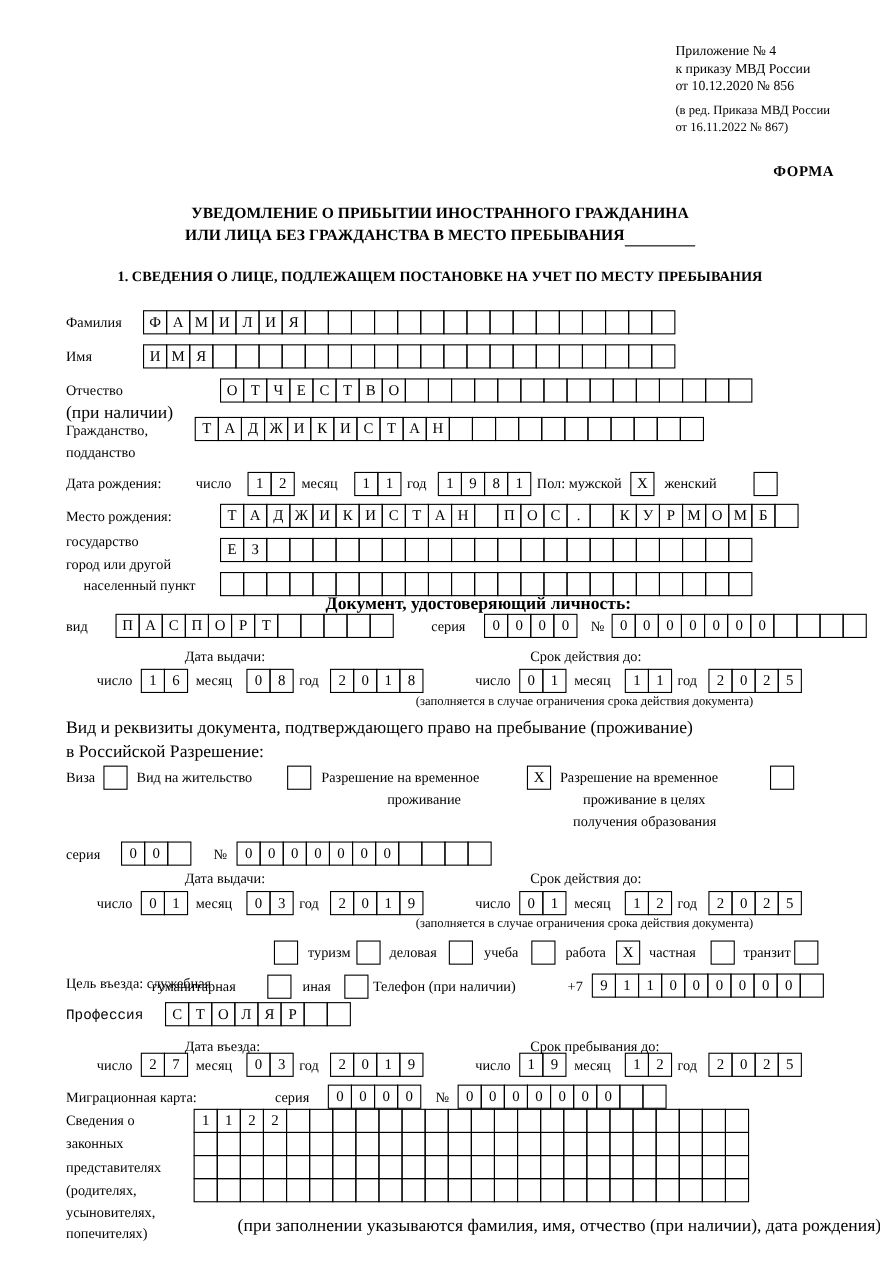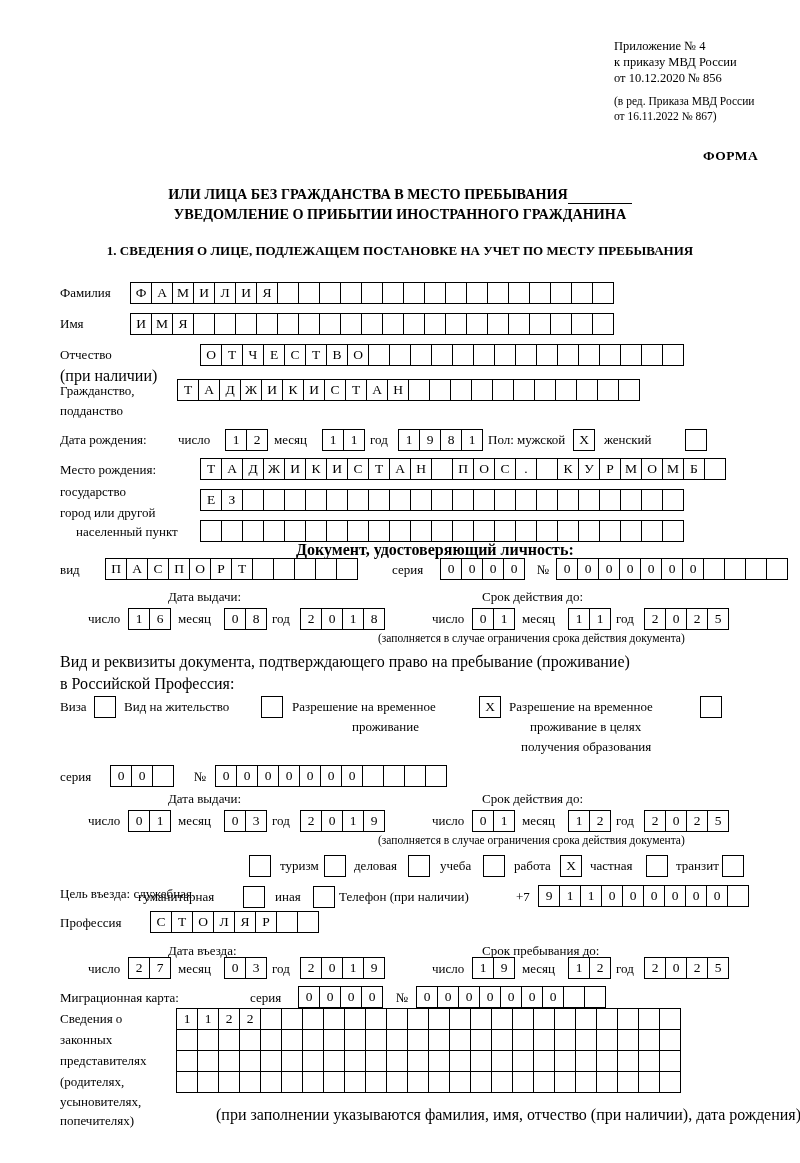--- a/index.html
+++ b/index.html
@@ -91,22 +91,22 @@
     <div>к приказу МВД России</div>
     <div>от 10.12.2020 № 856</div>
     <div class="gap"></div>
     <div class="small">(в ред. Приказа МВД России</div>
     <div class="small">от 16.11.2022 № 867)</div>
   </div>
 
   <div class="forma">ФОРМА</div>
 
   <div class="title">
+    <div>УВЕДОМЛЕНИЕ О ПРИБЫТИИ ИНОСТРАННОГО ГРАЖДАНИНА</div>
     <div><span>ИЛИ ЛИЦА БЕЗ ГРАЖДАНСТВА В МЕСТО ПРЕБЫВАНИЯ</span><span class="u"></span></div>
-    <div>УВЕДОМЛЕНИЕ О ПРИБЫТИИ ИНОСТРАННОГО ГРАЖДАНИНА</div>
   </div>
 
   <div class="sect1">1. СВЕДЕНИЯ О ЛИЦЕ, ПОДЛЕЖАЩЕМ ПОСТАНОВКЕ НА УЧЕТ ПО МЕСТУ ПРЕБЫВАНИЯ</div>
 
   <div id="rows">
       <div class="lbl " style="left: 60px; top: 285px;">Фамилия</div>
       <div class="cells" style="left: 130px; top: 282px;">
         <div class="cell">Ф</div>
         <div class="cell">А</div>
         <div class="cell">М</div>
@@ -381,21 +381,21 @@
       </div>
       <div class="lbl " style="left: 616px; top: 611px;">год</div>
       <div class="cells" style="left: 644px; top: 608px;">
         <div class="cell">2</div>
         <div class="cell">0</div>
         <div class="cell">2</div>
         <div class="cell">5</div>
       </div>
       <div class="lbl c" style="left: 378px; top: 632px;">(заполняется в случае ограничения срока действия документа)</div>
       <div class="lbl sm" style="left: 60px; top: 653px;">Вид и реквизиты документа, подтверждающего право на пребывание (проживание)</div>
-      <div class="lbl sm" style="left: 60px; top: 675px;">в Российской Профессия:</div>
+      <div class="lbl sm" style="left: 60px; top: 675px;">в Российской Разрешение:</div>
       <div class="lbl " style="left: 60px; top: 699px;">Виза</div>
       <div class="box" style="left: 94px; top: 696px;"></div>
       <div class="lbl " style="left: 124px; top: 699px;">Вид на жительство</div>
       <div class="box" style="left: 261px; top: 696px;"></div>
       <div class="lbl " style="left: 292px; top: 699px;">Разрешение на временное</div>
       <div class="lbl " style="left: 352px; top: 719px;">проживание</div>
       <div class="box" style="left: 479px; top: 696px;">X</div>
       <div class="lbl " style="left: 509px; top: 699px;">Разрешение на временное</div>
       <div class="box" style="left: 700px; top: 696px;"></div>
       <div class="lbl " style="left: 530px; top: 719px;">проживание в целях</div>
@@ -482,21 +482,21 @@
         <div class="cell">1</div>
         <div class="cell">1</div>
         <div class="cell">0</div>
         <div class="cell">0</div>
         <div class="cell">0</div>
         <div class="cell">0</div>
         <div class="cell">0</div>
         <div class="cell">0</div>
         <div class="cell"></div>
       </div>
-      <div class="lbl " style="left: 60px; top: 915px;">Профессия</div>
+      <div class="lbl " style="left: 60px; top: 915px; font-family: Liberation Mono, monospace;">Профессия</div>
       <div class="cells" style="left: 150px; top: 911px;">
         <div class="cell">С</div>
         <div class="cell">Т</div>
         <div class="cell">О</div>
         <div class="cell">Л</div>
         <div class="cell">Я</div>
         <div class="cell">Р</div>
         <div class="cell"></div>
         <div class="cell"></div>
       </div>

